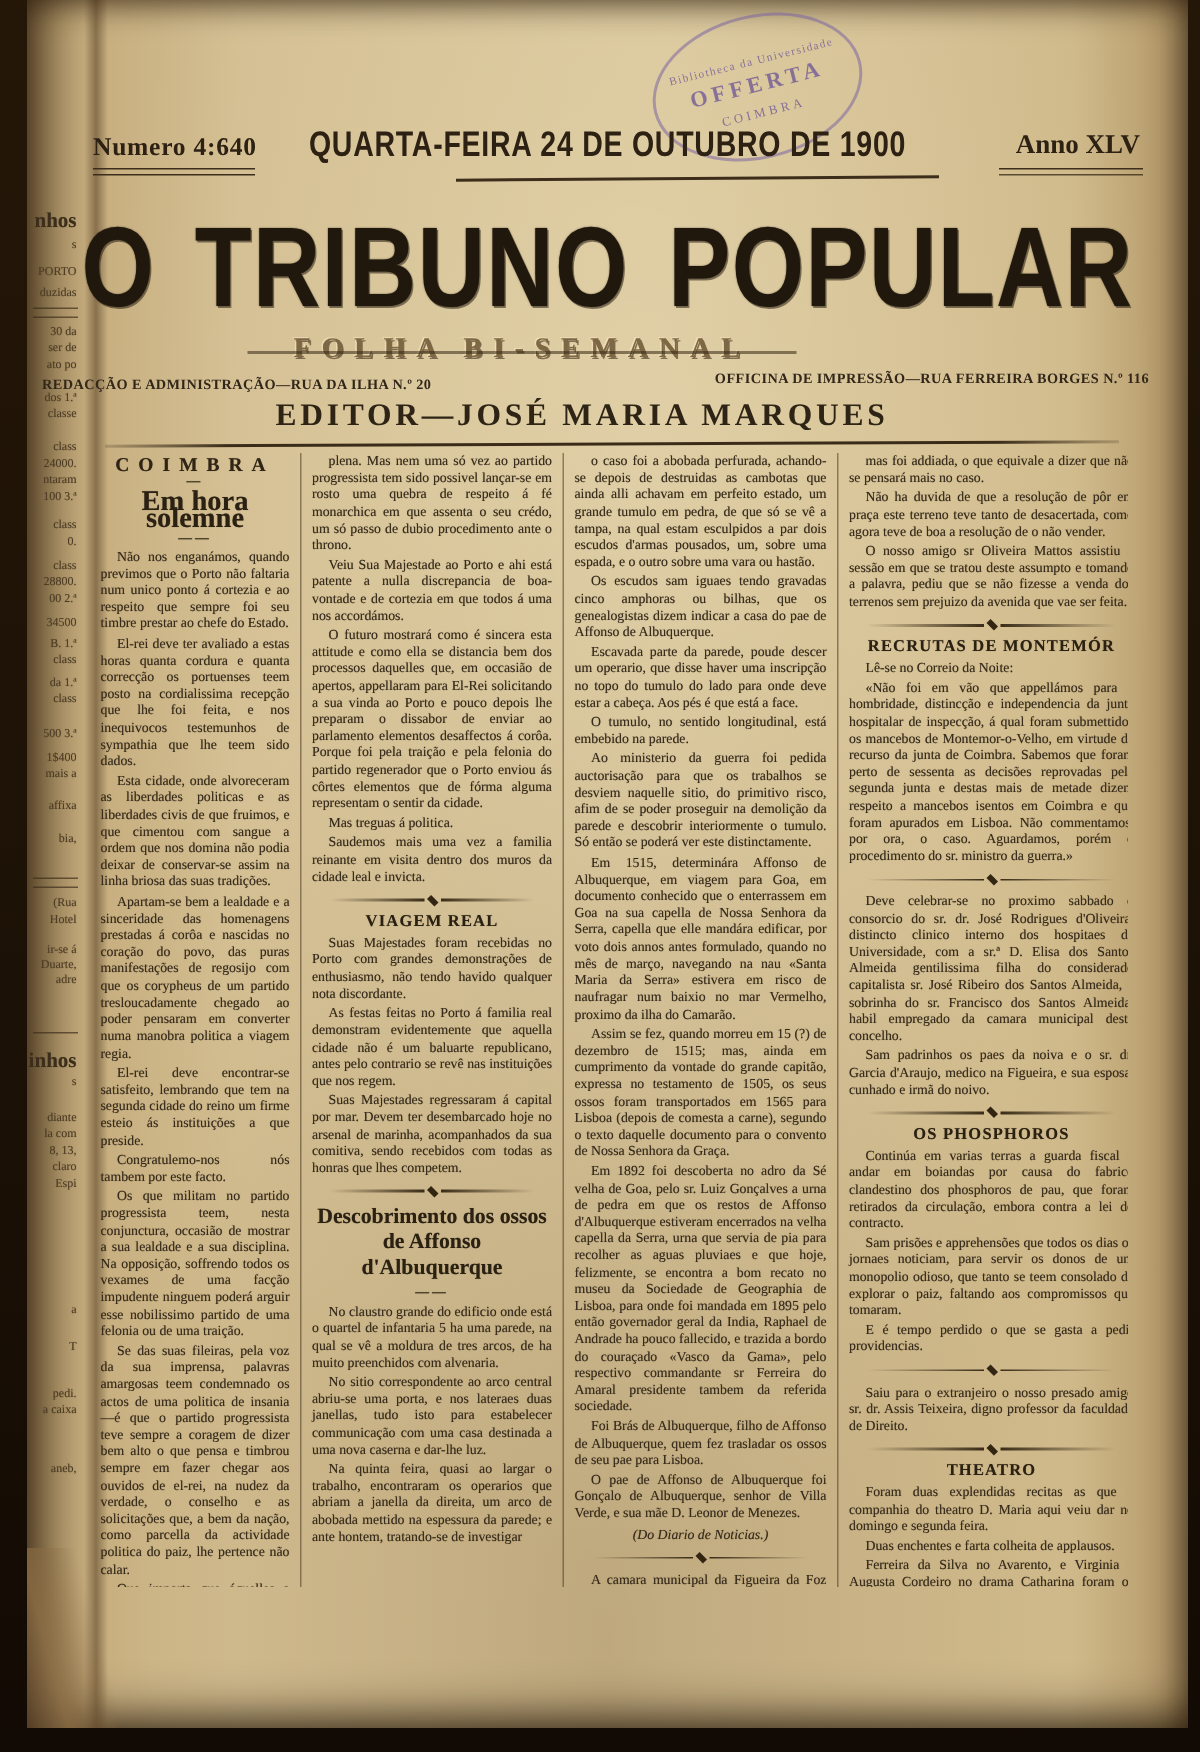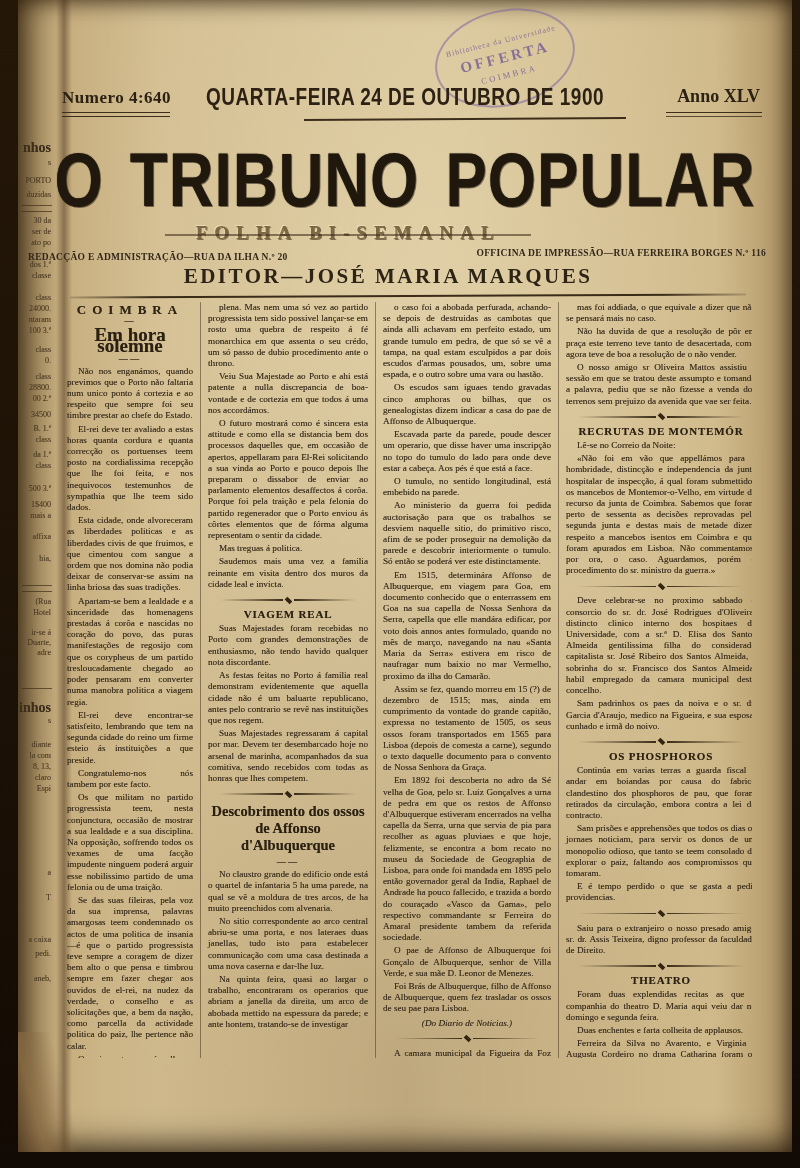--- a/index.html
+++ b/index.html
@@ -143,21 +143,21 @@
       <span class="frag" style="top: 648px;">adre</span>
       <span class="frag frag-big" style="top: 700px;">inhos</span>
       <span class="frag" style="top: 716px;">s</span>
       <span class="frag" style="top: 740px;">diante</span>
       <span class="frag" style="top: 751px;">la com</span>
       <span class="frag" style="top: 762px;">8, 13,</span>
       <span class="frag" style="top: 773px;">claro</span>
       <span class="frag" style="top: 784px;">Espi</span>
       <span class="frag" style="top: 868px;">a</span>
       <span class="frag" style="top: 893px;">T</span>
-      <span class="frag" style="top: 924px; margin-top: 25px;">pedi.</span>
+      <span class="frag" style="top: 924px;">pedi.</span>
       <span class="frag" style="top: 935px;">a caixa</span>
       <span class="frag" style="top: 974px;">aneb,</span>
     </div>
   <div class="crease"></div>
   <div class="corner-stack"></div>
 
   <div class="stamp">
     <span class="s1">Bibliotheca da Universidade</span>
     <span class="s2">OFFERTA</span>
     <span class="s3">COIMBRA</span>
@@ -222,22 +222,22 @@
       </div>
       <div class="col">
         <div class="blk p">o caso foi a abobada perfurada, achando-se depois de destruidas as cambotas que ainda alli achavam em perfeito estado, um grande tumulo em pedra, de que só se vê a tampa, na qual estam esculpidos a par dois escudos d'armas pousados, um, sobre uma espada, e o outro sobre uma vara ou hastão.</div>
         <div class="blk p">Os escudos sam iguaes tendo gravadas cinco amphoras ou bilhas, que os genealogistas dizem indicar a casa do pae de Affonso de Albuquerque.</div>
         <div class="blk p">Escavada parte da parede, poude descer um operario, que disse haver uma inscripção no topo do tumulo do lado para onde deve estar a cabeça. Aos pés é que está a face.</div>
         <div class="blk p">O tumulo, no sentido longitudinal, está embebido na parede.</div>
         <div class="blk p">Ao ministerio da guerra foi pedida auctorisação para que os trabalhos se desviem naquelle sitio, do primitivo risco, afim de se poder proseguir na demolição da parede e descobrir interiormente o tumulo. Só então se poderá ver este distinctamente.</div>
         <div class="blk p">Em 1515, determinára Affonso de Albuquerque, em viagem para Goa, em documento conhecido que o enterrassem em Goa na sua capella de Nossa Senhora da Serra, capella que elle mandára edificar, por voto dois annos antes formulado, quando no mês de março, navegando na nau «Santa Maria da Serra» estivera em risco de naufragar num baixio no mar Vermelho, proximo da ilha do Camarão.</div>
         <div class="blk p">Assim se fez, quando morreu em 15 (?) de dezembro de 1515; mas, ainda em cumprimento da vontade do grande capitão, expressa no testamento de 1505, os seus ossos foram transportados em 1565 para Lisboa (depois de comesta a carne), segundo o texto daquelle documento para o convento de Nossa Senhora da Graça.</div>
         <div class="blk p">Em 1892 foi descoberta no adro da Sé velha de Goa, pelo sr. Luiz Gonçalves a urna de pedra em que os restos de Affonso d'Albuquerque estiveram encerrados na velha capella da Serra, urna que servia de pia para recolher as aguas pluviaes e que hoje, felizmente, se encontra a bom recato no museu da Sociedade de Geographia de Lisboa, para onde foi mandada em 1895 pelo então governador geral da India, Raphael de Andrade ha pouco fallecido, e trazida a bordo do couraçado «Vasco da Gama», pelo respectivo commandante sr Ferreira do Amaral presidente tambem da referida sociedade.</div>
+        <div class="blk p">Foi Brás de Albuquerque, filho de Affonso de Albuquerque, quem fez trasladar os ossos de seu pae para Lisboa.</div>
         <div class="blk p">O pae de Affonso de Albuquerque foi Gonçalo de Albuquerque, senhor de Villa Verde, e sua mãe D. Leonor de Menezes.</div>
-        <div class="blk p">Foi Brás de Albuquerque, filho de Affonso de Albuquerque, quem fez trasladar os ossos de seu pae para Lisboa.</div>
         <div class="blk pc">(Do Diario de Noticias.)</div>
         <div class="blk divider">
           <span class="dl"></span>
           <span class="dd"></span>
           <span class="dr"></span>
         </div>
         <div class="blk p">A camara municipal da Figueira da Foz parece ter desistido da venda do terreno junto ao escriptorio dos americanos attendendo assim á representação que lhe foi dirigida, e que era assignada por grande numero de individuos de todas as cores politicas. A venda devia effectuar-se na segunda-feira ultima ao meio dia,</div>
       </div>
       <div class="col">
         <div class="blk p">mas foi addiada, o que equivale a dizer que não se pensará mais no caso.</div>

